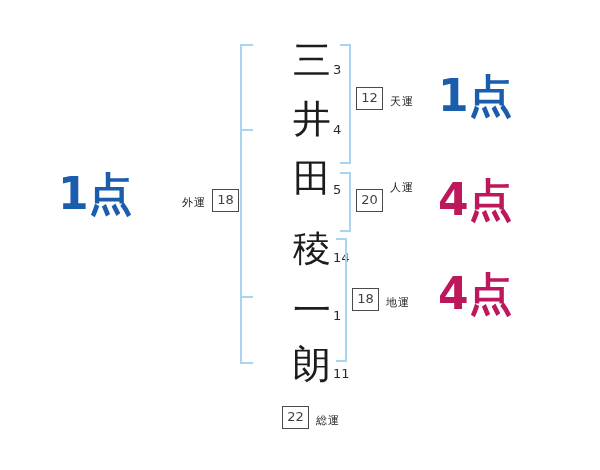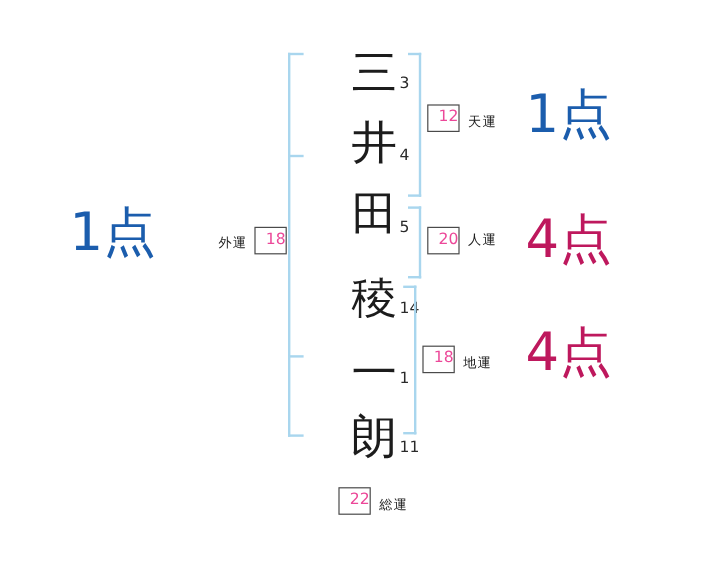--- a/index.html
+++ b/index.html
@@ -18,29 +18,29 @@
     font-family:"DejaVu Serif","Liberation Serif",serif;
   }
   
   .stroke {
     position:absolute; left:333px; font-size:13px; color:#2a2a2a;
   }
   
   .numbox {
     position:absolute; width:27px; height:23px;
     border:1.5px solid #4a4a4a; background:#ffffff;
-    font-size:13px; line-height:20px; text-align:right; color:#ec4899;
+    font-size:13px; line-height:20px; text-align:center; color:#404040;
   }
   
   .flabel {
     position:absolute; font-size:11px; color:#1c1c1c; letter-spacing:1px;text-align:right;
   }
   
   .score {
-    position:absolute; font-weight:normal; font-size:44px; line-height:1;
+    position:absolute; font-weight:bold; font-size:44px; line-height:1;
     font-family:"DejaVu Sans","Liberation Sans",sans-serif;
   }
   .score-blue { color:#1b5dad; }
   .score-red  { color:#be185d; }
   .score-big  { font-size:58px; }
   
   .btick { position:absolute; background:#a9d6ee; height:2px; width:13px; }
   .bline { position:absolute; background:#a9d6ee; width:2px; }
   .bracket-right {
     position:absolute; width:11px;
@@ -77,21 +77,21 @@
   <div class="numbox" style="left:212px; top:189px">18</div>
   <div class="score score-blue" style="left:58px; top:172px">1点</div>
 
   <div class="bracket-right" style="left:340px; top:44px; height:120px"></div>
   <div class="numbox" style="left:356px; top:87px">12</div>
   <div class="flabel" style="left:390px; top:94px">天運</div>
   <div class="score score-blue" style="left:438px; top:74px">1点</div>
 
   <div class="bracket-right" style="left:340px; top:172px; height:60px"></div>
   <div class="numbox" style="left:356px; top:189px">20</div>
-  <div class="flabel" style="left:390px; top:192px">人運</div>
+  <div class="flabel" style="left:390px; top:180px">人運</div>
   <div class="score score-red" style="left:438px; top:178px">4点</div>
 
   <div class="bracket-right" style="left:336px; top:238px; height:124px"></div>
   <div class="numbox" style="left:352px; top:288px">18</div>
   <div class="flabel" style="left:386px; top:295px">地運</div>
   <div class="score score-red" style="left:438px; top:272px">4点</div>
 
   <div class="numbox" style="left:282px; top:406px">22</div>
   <div class="flabel" style="left:316px; top:413px">総運</div>
 

